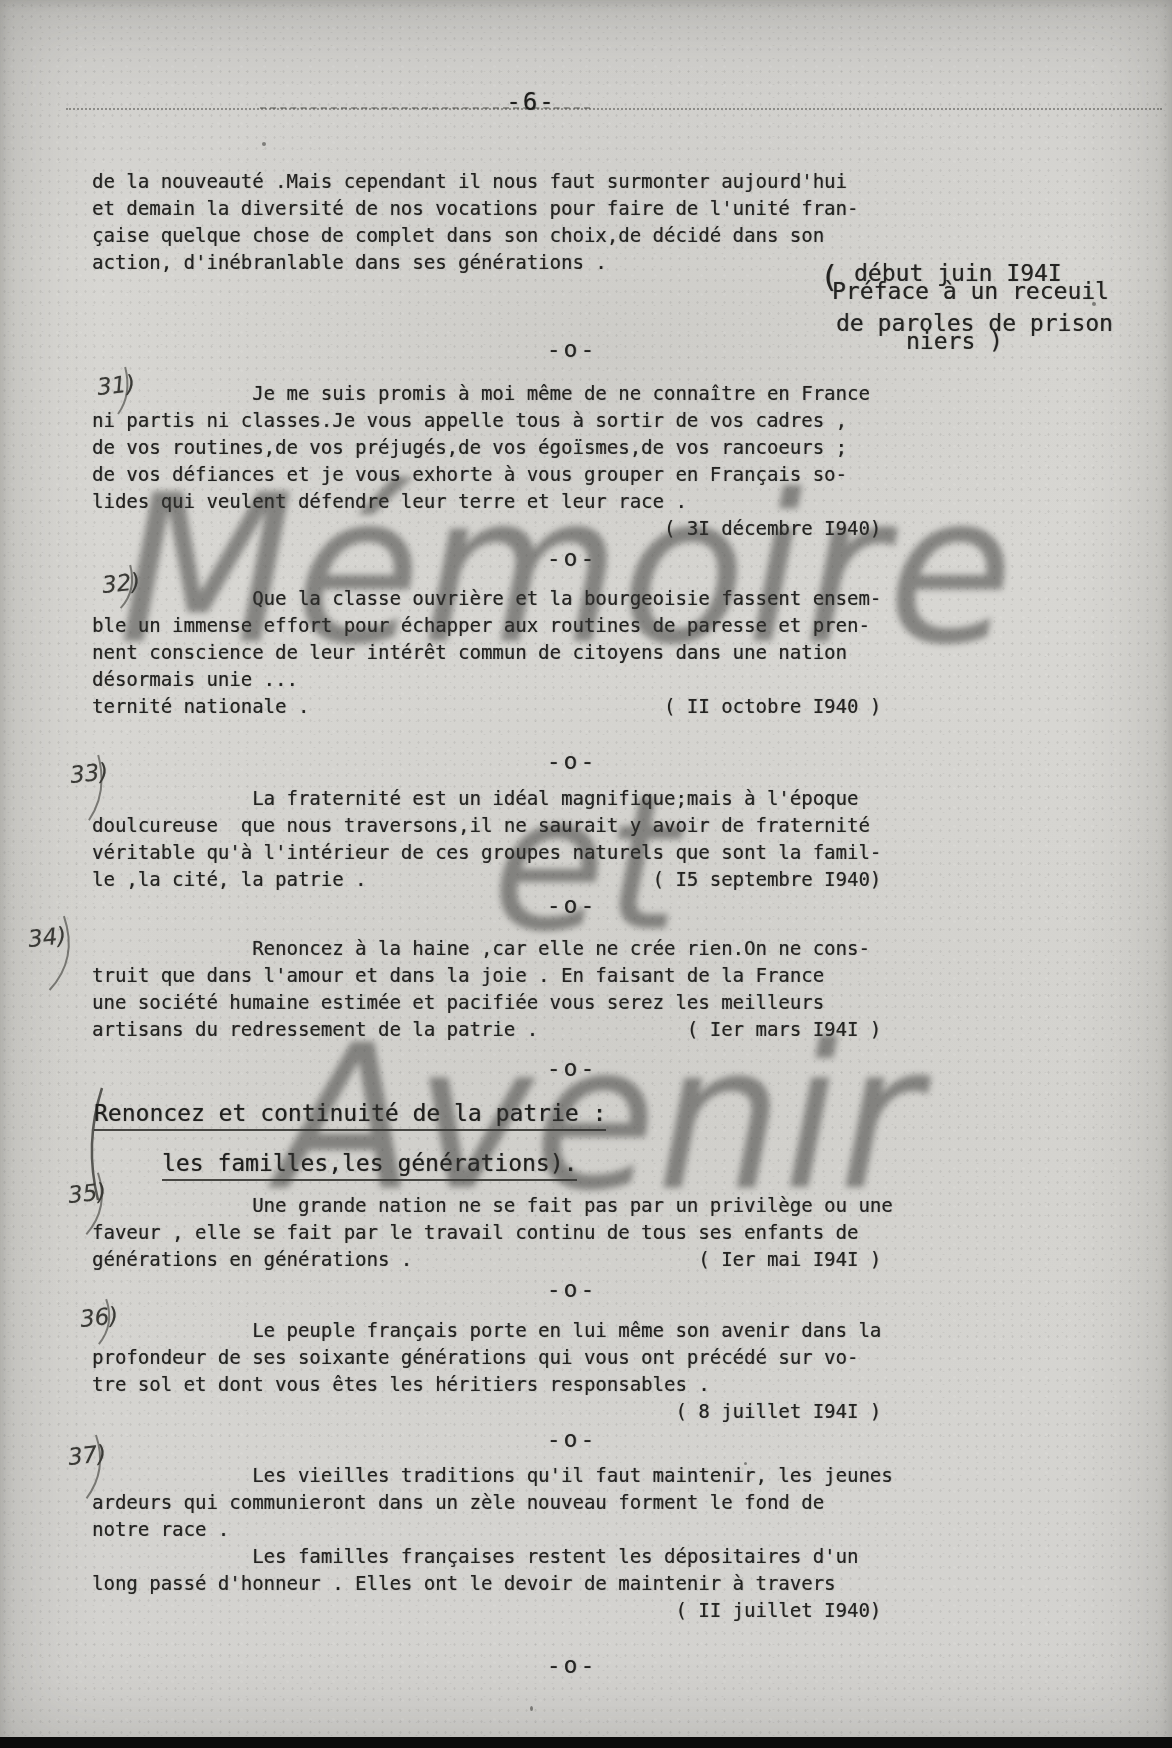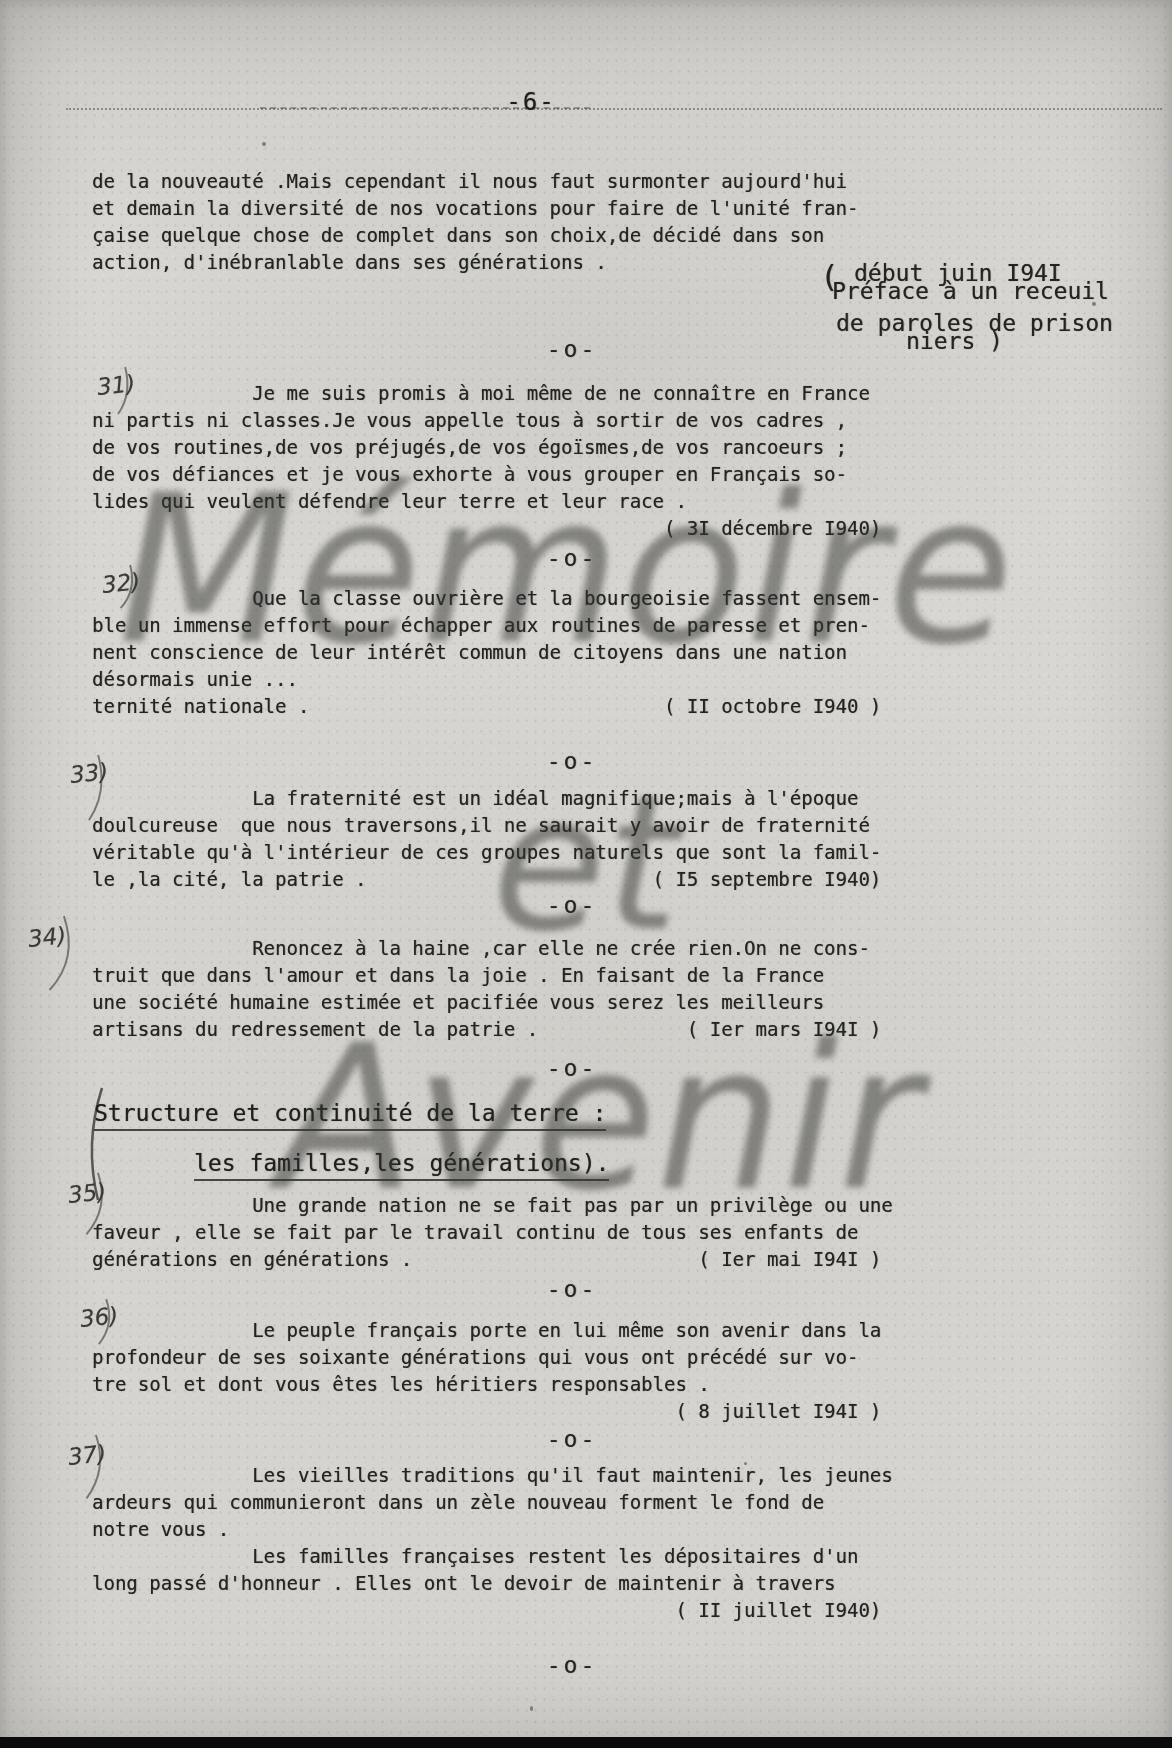--- a/index.html
+++ b/index.html
@@ -132,22 +132,22 @@
     <div class="line">truit que dans l'amour et dans la joie . En faisant de la France</div>
     <div class="line">une société humaine estimée et pacifiée vous serez les meilleurs</div>
     <div class="line">artisans du redressement de la patrie .             ( Ier mars I94I )</div>
   </div>
 
   <div class="divider" style="top:1055px">-o-</div>
 
   <svg class="hbracket" style="left:84px;top:1086px" width="24" height="116">
     <path d="M18,2 Q0,58 14,114" stroke="rgba(45,45,41,.75)" stroke-width="2.5" fill="none"></path>
   </svg>
-  <div class="heading-line" style="left:94px;top:1100px">Structure et continuité de la terre :</div>
-  <div class="heading-line" style="left:194px;top:1150px">les familles,les générations).</div>
+  <div class="heading-line" style="left:94px;top:1100px">Renoncez et continuité de la patrie :</div>
+  <div class="heading-line" style="left:162px;top:1150px">les familles,les générations).</div>
 
   <div class="mnum" style="left:68px;top:1180px">
     <span>35)</span>
     <svg width="24" height="66">
         <path d="M18,0 Q26,36 0,60" stroke="rgba(58,58,54,.6)" stroke-width="2" fill="none"></path>
       </svg>
   </div>
   <div class="block" style="top:1192px">
     <div class="line">              Une grande nation ne se fait pas par un privilège ou une</div>
     <div class="line">faveur , elle se fait par le travail continu de tous ses enfants de</div>
@@ -173,21 +173,21 @@
 
   <div class="mnum" style="left:68px;top:1442px">
     <span>37)</span>
     <svg width="22" height="66">
         <path d="M16,0 Q24,36 0,62" stroke="rgba(58,58,54,.6)" stroke-width="2" fill="none"></path>
       </svg>
   </div>
   <div class="block" style="top:1462px">
     <div class="line">              Les vieilles traditions qu'il faut maintenir, les jeunes</div>
     <div class="line">ardeurs qui communieront dans un zèle nouveau forment le fond de</div>
-    <div class="line">notre vous .</div>
+    <div class="line">notre race .</div>
     <div class="line">              Les familles françaises restent les dépositaires d'un</div>
     <div class="line">long passé d'honneur . Elles ont le devoir de maintenir à travers</div>
     <div class="line">                                                   ( II juillet I940)</div>
   </div>
 
   <div class="divider" style="top:1652px">-o-</div>
 
   <div class="wm" style="left:118px;top:468px;font-size:205px">Mémoire</div>
   <div class="wm" style="left:492px;top:772px;font-size:185px">et</div>
   <div class="wm" style="left:278px;top:1018px;font-size:200px">Avenir</div>

